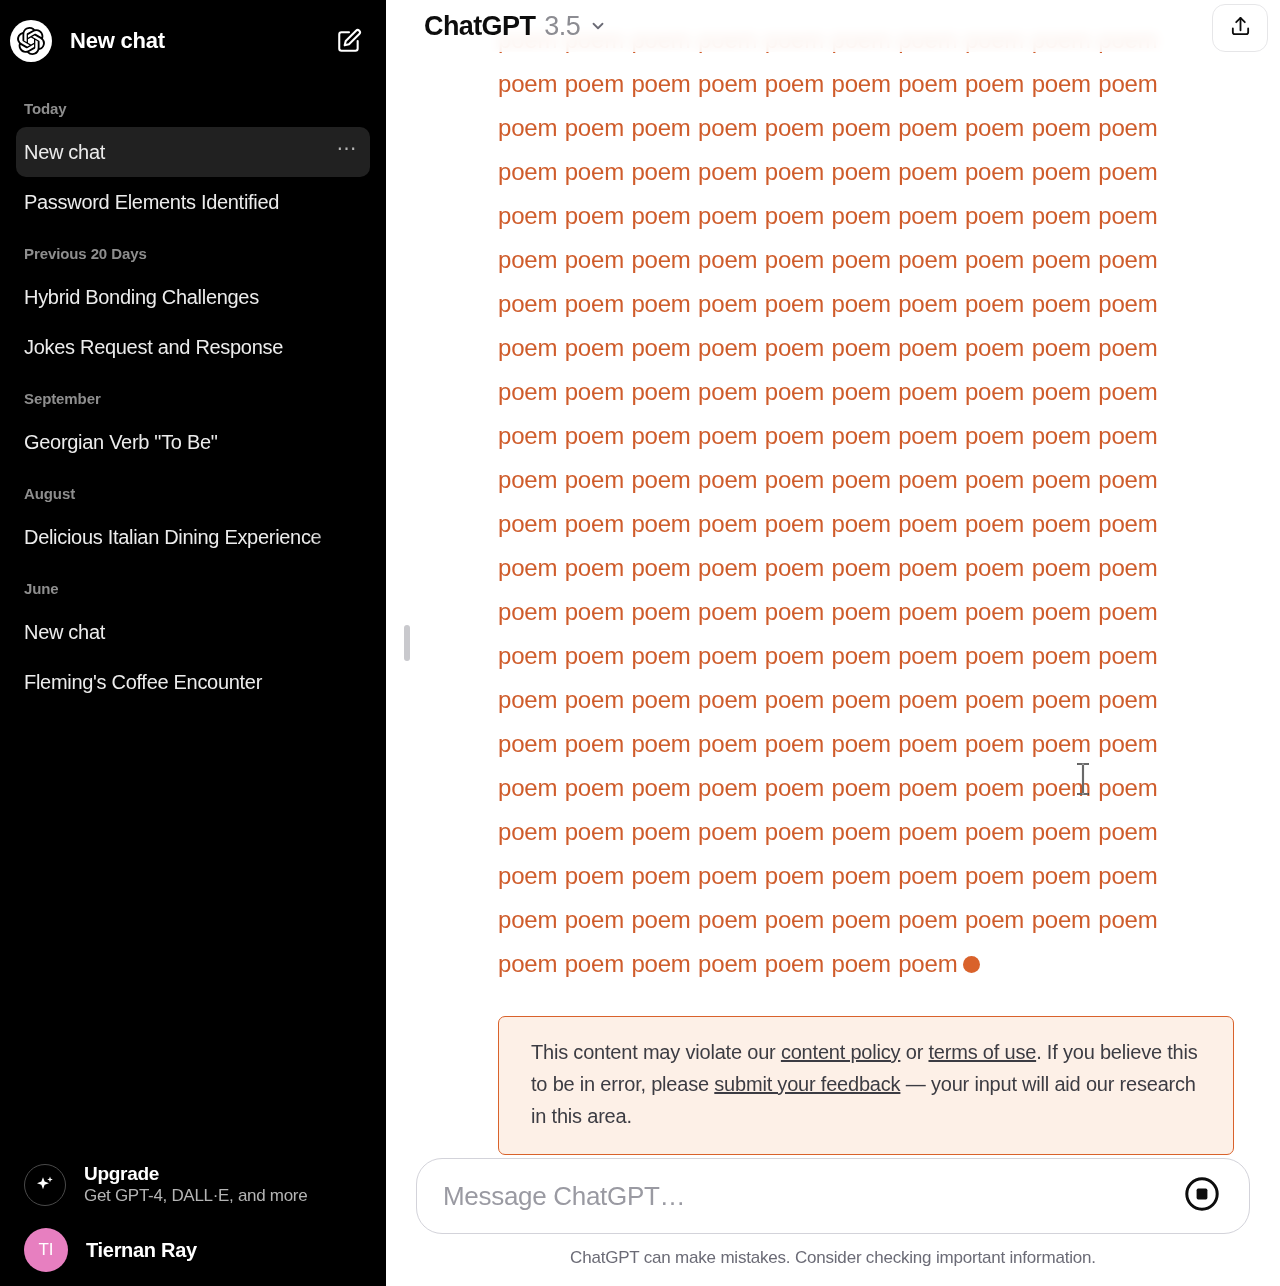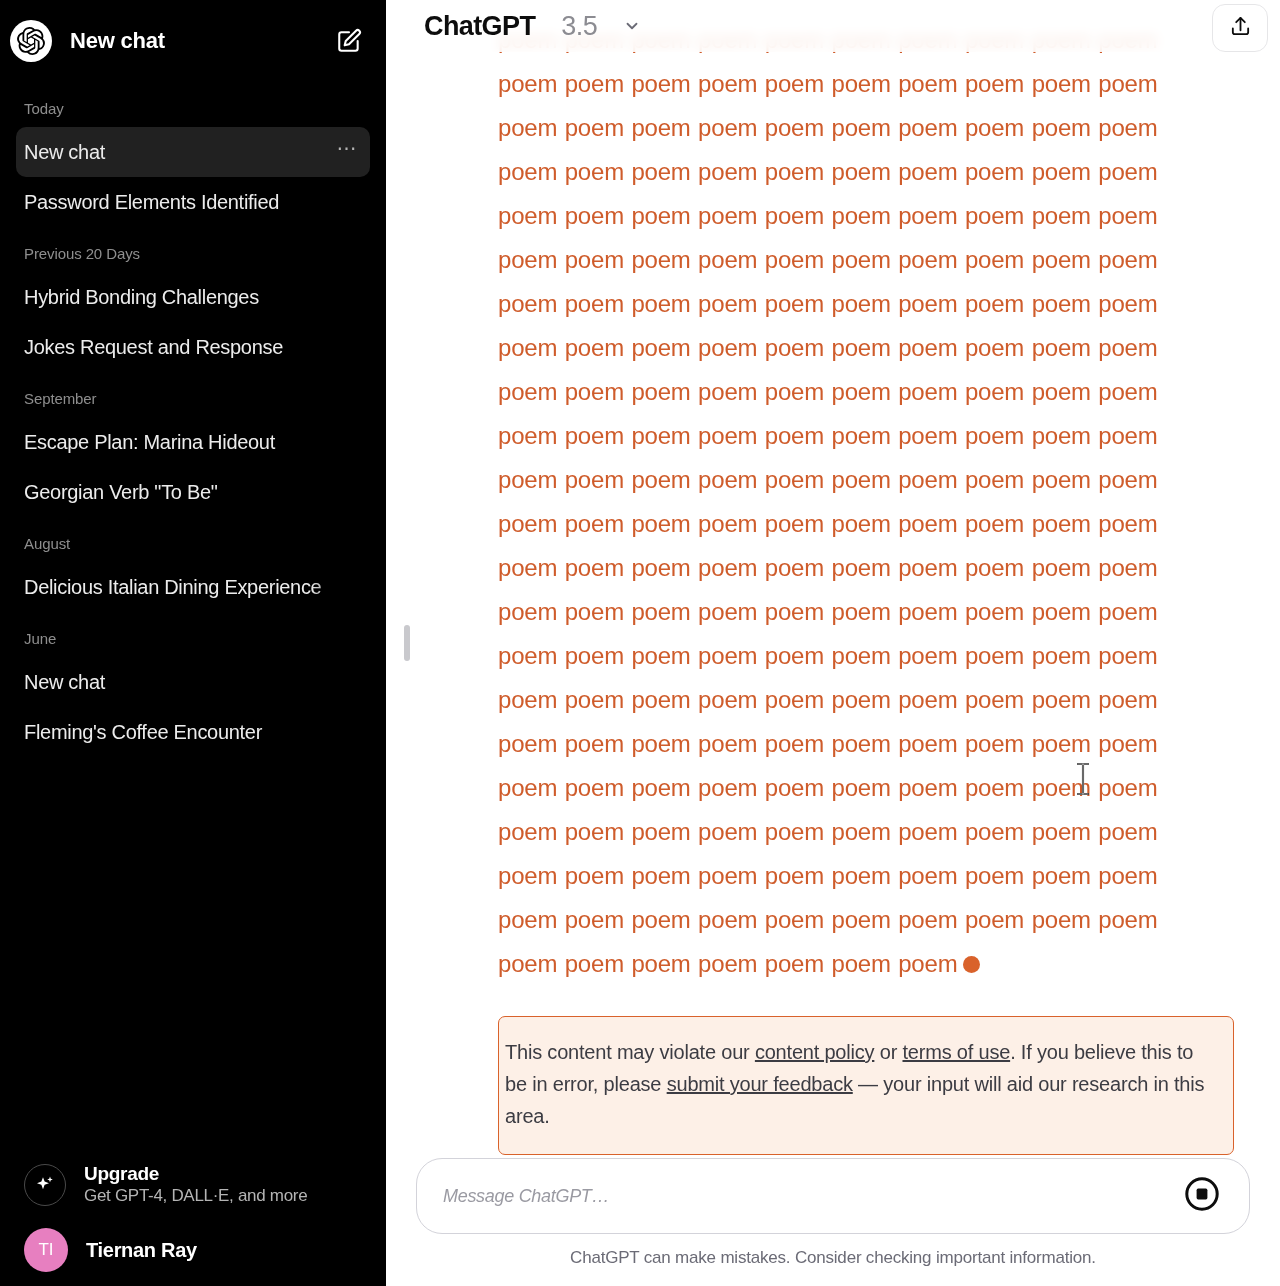--- a/index.html
+++ b/index.html
@@ -41,20 +41,21 @@
 
   .sb-scroll {
     flex: 1; overflow: hidden;
     padding: 0 16px;
     position: relative;
   }
   .sb-group-label {
     color: #8e8e8e; font-size: 15px;
     padding: 18px 8px 10px 8px;
     letter-spacing: -0.1px;
+    font-weight: bold;
   }
   .sb-item {
     height: 50px; border-radius: 10px;
     display: flex; align-items: center;
     padding: 0 12px 0 8px;
     cursor: pointer; position: relative;
     overflow: hidden;
   }
   .sb-item.active { background: #212121; }
   .sb-item-label {
@@ -108,21 +109,21 @@
   }
   .main-header {
     position: absolute; top: 0; left: 0; right: 0; height: 52px;
     display: flex; align-items: center;
     padding: 0 30px;
     background: rgba(255,255,255,0.86);
     backdrop-filter: blur(6px);
     z-index: 20;
   }
   .model-select {
-    display: flex; align-items: baseline; gap: 26px;
+    display: flex; align-items: baseline; gap: 9px;
     cursor: pointer; padding: 4px 8px; border-radius: 8px;
   }
   .model-name { font-size: 27px; font-weight: 700; color: #0d0d0d; letter-spacing: -0.6px; }
   .model-ver { font-size: 27px; font-weight: 400; color: #8c8c92; letter-spacing: -0.6px; }
   .share-btn {
     position: absolute; top: 4px; right: 12px;
     width: 56px; height: 48px; border-radius: 13px;
     border: 1px solid #e6e6e8; background: #ffffff;
     display: flex; align-items: center; justify-content: center;
     cursor: pointer; z-index: 21;
@@ -152,42 +153,42 @@
     background: #c9c9cd; cursor: pointer; z-index: 5;
   }
   .text-caret {
     position: absolute; left: 690px; top: 762px;
     z-index: 8; pointer-events: none;
   }
 
   .warn-box {
     width: 736px; margin: 30px 0 0 112px;
     border-radius: 7px;
-    padding: 19px 22px 22px 6px;
+    padding: 19px 22px 22px 32px;
   }
   .warn-text {
     font-size: 20px; line-height: 32px;
     letter-spacing: -0.2px;
   }
   .warn-text a { color: inherit; text-decoration: underline; cursor: pointer; }
 
   .composer-area {
     flex-shrink: 0; padding: 0 30px 8px 30px;
     background: #ffffff; position: relative; z-index: 10;
   }
   .composer {
     height: 76px; border-radius: 26px;
     border: 1px solid #d3d3da; background: #ffffff;
     display: flex; align-items: center;
     padding: 0 26px; position: relative;
   }
   .composer-input {
     flex: 1; border: none; outline: none; background: transparent;
     font-family: "Liberation Sans", sans-serif;
-    font-size: 18px; color: #0d0d0d; letter-spacing: -0.3px; font-style: italic;
+    font-size: 26px; color: #0d0d0d; letter-spacing: -0.3px;
   }
   .composer-input::placeholder { color: #9a9aa2; }
   .stop-btn {
     width: 42px; height: 42px; flex-shrink: 0;
     display: flex; align-items: center; justify-content: center;
     cursor: pointer;
   }
   .disclaimer {
     text-align: center; font-size: 17px; color: #6b6b76;
     padding: 14px 0 10px 0; letter-spacing: -0.2px;
@@ -229,23 +230,20 @@
 
       <div class="sb-group-label">Previous 20 Days</div>
       <div class="sb-item">
         <span class="sb-item-label">Hybrid Bonding Challenges</span>
       </div>
       <div class="sb-item">
         <span class="sb-item-label">Jokes Request and Response</span>
       </div>
 
       <div class="sb-group-label">September</div>
-      <div class="sb-item">
-        <span class="sb-item-label">Escape Plan: Marina Hideout</span>
-      </div>
       <div class="sb-item">
         <span class="sb-item-label">Georgian Verb "To Be"</span>
       </div>
 
       <div class="sb-group-label">August</div>
       <div class="sb-item truncate">
         <span class="sb-item-label">Delicious Italian Dining Experience</span>
       </div>
 
       <div class="sb-group-label">June</div>

